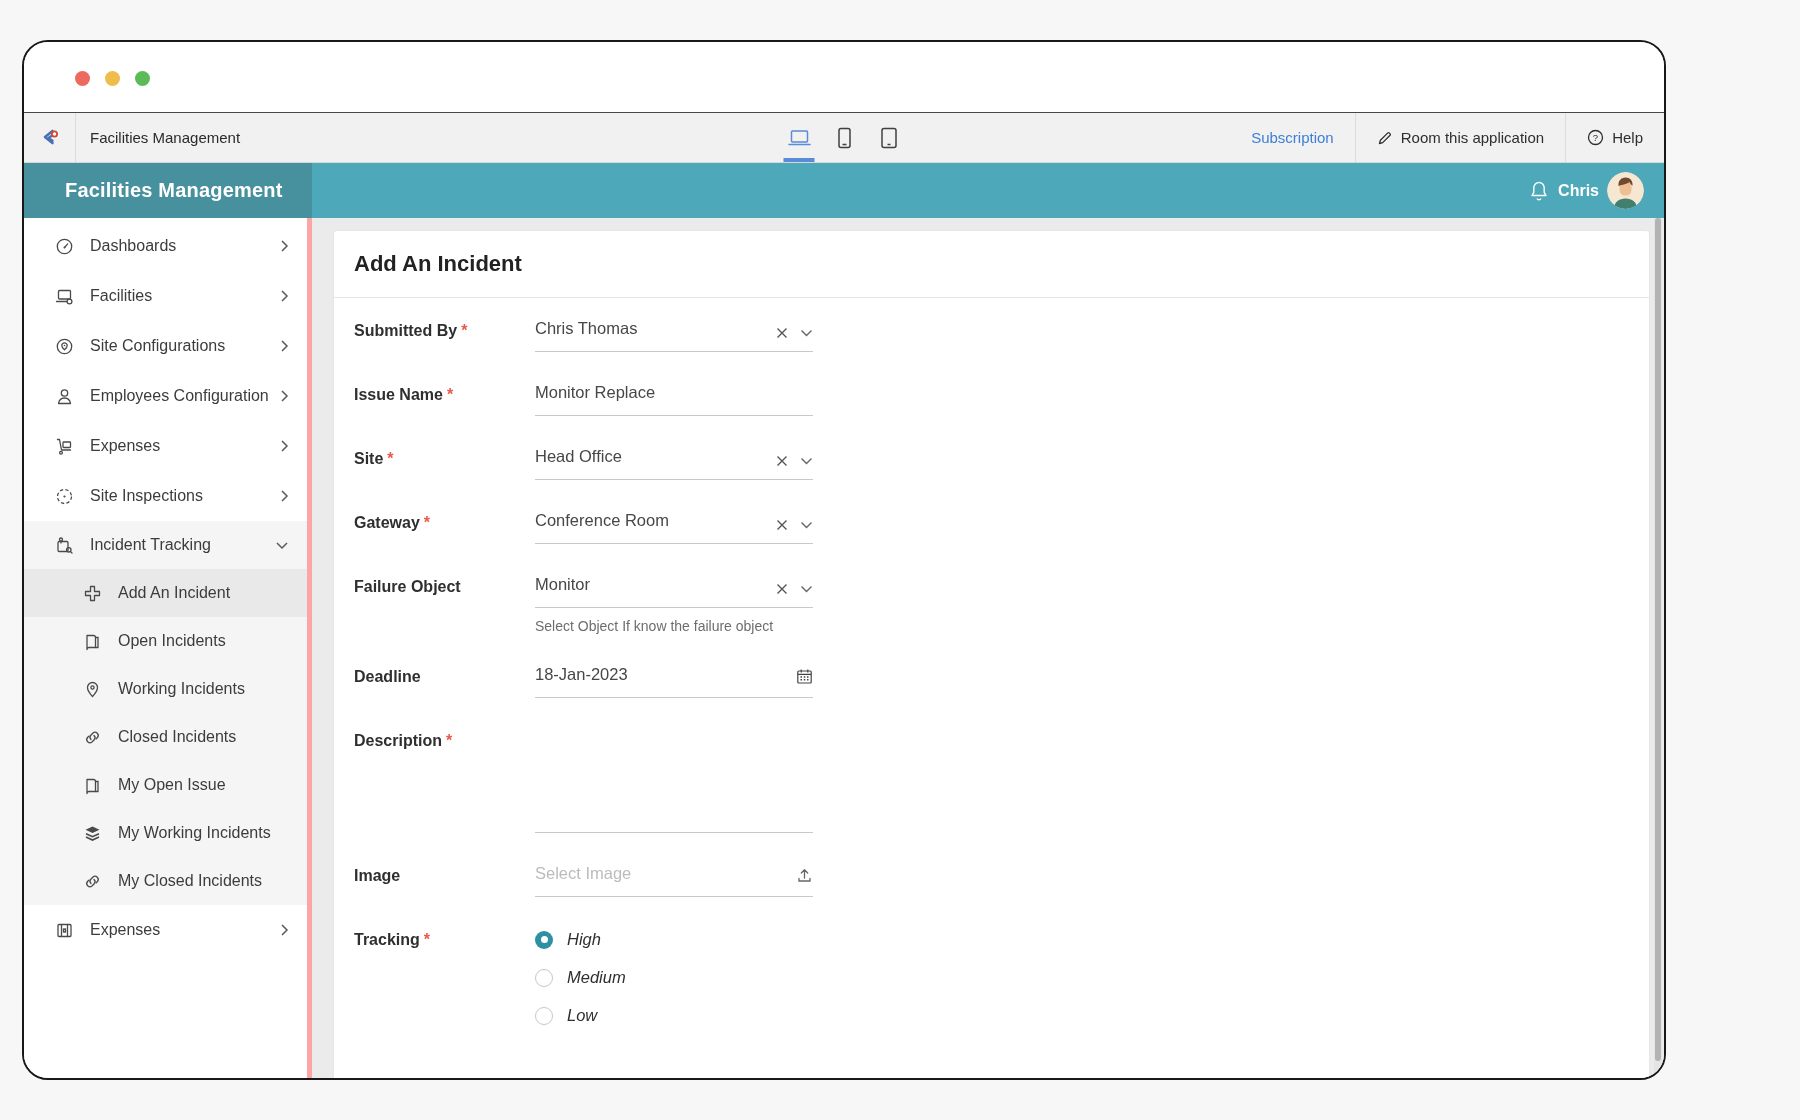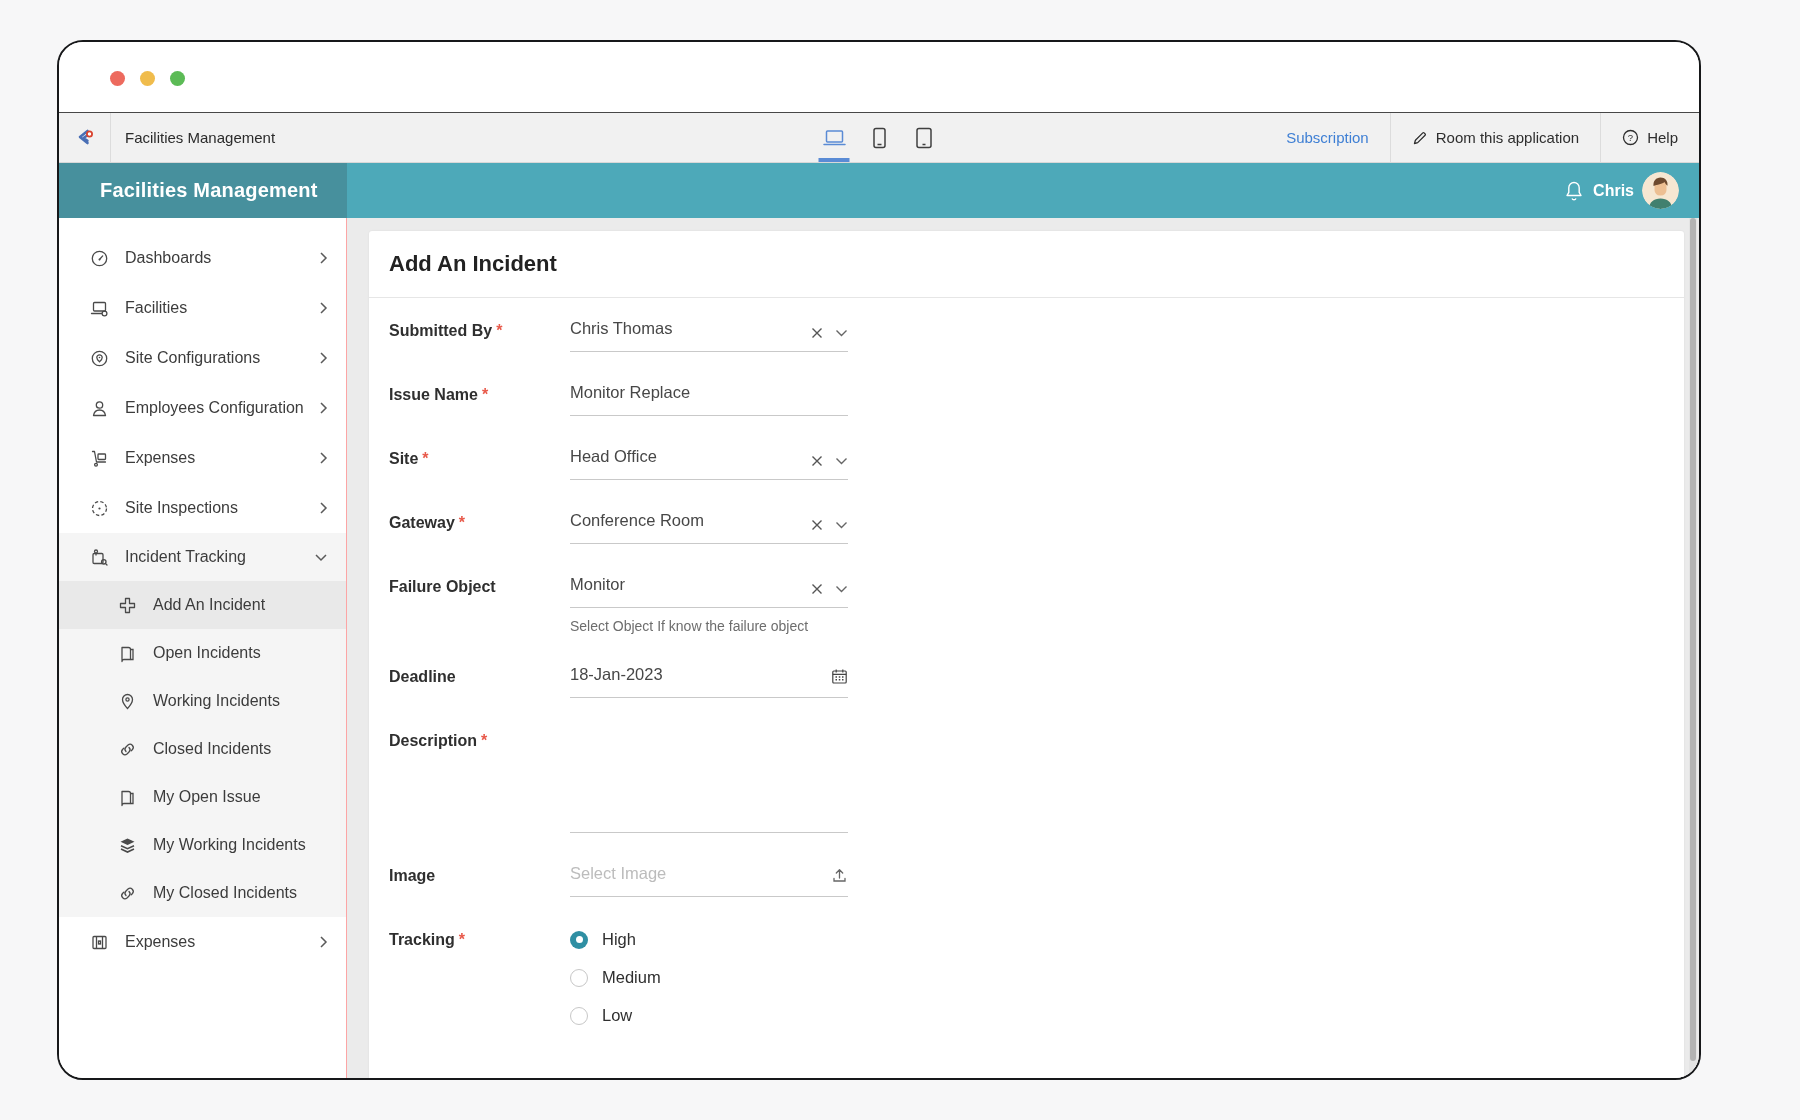--- a/index.html
+++ b/index.html
@@ -1,19 +1,19 @@
 <!DOCTYPE html>
 <html><head>
 <meta charset="utf-8">
 <style>
   * { margin:0; padding:0; box-sizing:border-box; }
   html,body { width:1800px; height:1120px; }
   body { font-family:"Liberation Sans", sans-serif; background:#f7f7f8; position:relative; }
 
-  .window { position:absolute; left:57px; top:40px; width:1644px; height:1040px;
+  .window { position:absolute; left:22px; top:40px; width:1644px; height:1040px;
             background:#fff; border:2px solid #17181a; border-radius:26px; overflow:hidden; }
 
   
   .titlebar { height:70px; background:#fff; position:relative; }
   .dots { position:absolute; left:51px; top:29px; display:flex; gap:15px; }
   .dot { width:15px; height:15px; border-radius:50%; }
 
   
   .topbar { height:51px; background:#f1f1f1; border-top:1px solid #474747;
             border-bottom:1px solid #d8d8d8; display:flex; align-items:stretch; position:relative; }
@@ -32,21 +32,21 @@
   
   .appheader { height:55px; background:#4da9b9; display:flex; align-items:center; }
   .appheader .appname { width:288px; height:55px; background:#47909d; color:#fff; font-size:20px;
                         font-weight:600; display:flex; align-items:center; padding-left:41px; letter-spacing:.2px; }
   .appheader .right { margin-left:auto; display:flex; align-items:center; gap:8px; padding-right:20px; color:#fff; }
   .username { font-size:16px; font-weight:600; color:#fff; }
   .avatar { width:37px; height:37px; border-radius:50%; overflow:hidden; display:block; }
 
   
   .body { display:flex; height:calc(100% - 70px - 51px - 55px); }
-  .sidebar { width:288px; background:#fff; border-right:1px solid #fca5a5; padding-top:15px; overflow:hidden; }
+  .sidebar { width:288px; background:#fff; border-right:5px solid #fca5a5; padding-top:3px; overflow:hidden; }
   .side-item { height:50px; display:flex; align-items:center; padding:0 18px 0 30px; cursor:pointer; color:#3c3c3c; }
   .side-item .ic { width:20px; height:20px; display:flex; align-items:center; justify-content:center; color:#4a4a4a; flex:none; }
   .side-item .lbl { font-size:16px; margin-left:16px; white-space:nowrap; }
   .side-item .chev { margin-left:auto; color:#5a5a5a; display:flex; }
   .group { background:#f5f5f5; }
   .group .side-item { height:48px; }
   .side-item.sub { padding-left:58px; }
   .side-item.active { background:#e9e9e9; }
 
   .content { flex:1; background:#ebebeb; position:relative; padding:13px 15px 0 22px; }
@@ -59,21 +59,21 @@
   .f-label { width:181px; padding-top:3px; font-size:16px; font-weight:600; color:#2f2f2f; }
   .req { color:#e8594a; margin-left:4px; font-weight:600; }
   .fwrap { width:278px; }
   .field { position:relative; border-bottom:1px solid #c9c9c9; padding-bottom:10px; min-height:33px; }
   .fvalue { font-size:16.5px; color:#474747; }
   .fvalue.placeholder { color:#bcbcbc; }
   .ficons { position:absolute; right:0; bottom:12px; display:flex; align-items:center; gap:12px; }
   .helper { margin-top:10px; font-size:14px; color:#6d6d6d; }
   .field.desc { height:104px; }
   .radio-group { display:flex; flex-direction:column; gap:19px; padding-top:2px; }
-  .radio-row { display:flex; align-items:center; gap:14px; cursor:pointer; }
+  .radio-row { display:flex; align-items:center; gap:14px; cursor:pointer;font-style:italic; }
   .radio { width:18px; height:18px; border-radius:50%; border:1.5px solid #c7c7c7; background:#fff; flex:none; }
   .radio.checked { border:none; background:#2f8fa3; position:relative; }
   .radio.checked::after { content:""; position:absolute; left:5.5px; top:5.5px; width:7px; height:7px;
                           border-radius:50%; background:#fff; }
   .radio-label { font-size:16.5px; color:#2f2f2f; }
 
   .scrollbar { position:absolute; top:0; right:2px; bottom:0; width:8px; background:#e4e4e4; }
   .scroll-thumb { position:absolute; top:0; left:1px; width:6px; height:98%; border-radius:3px; background:#b3b3b3; }
 
   svg { display:block; }

